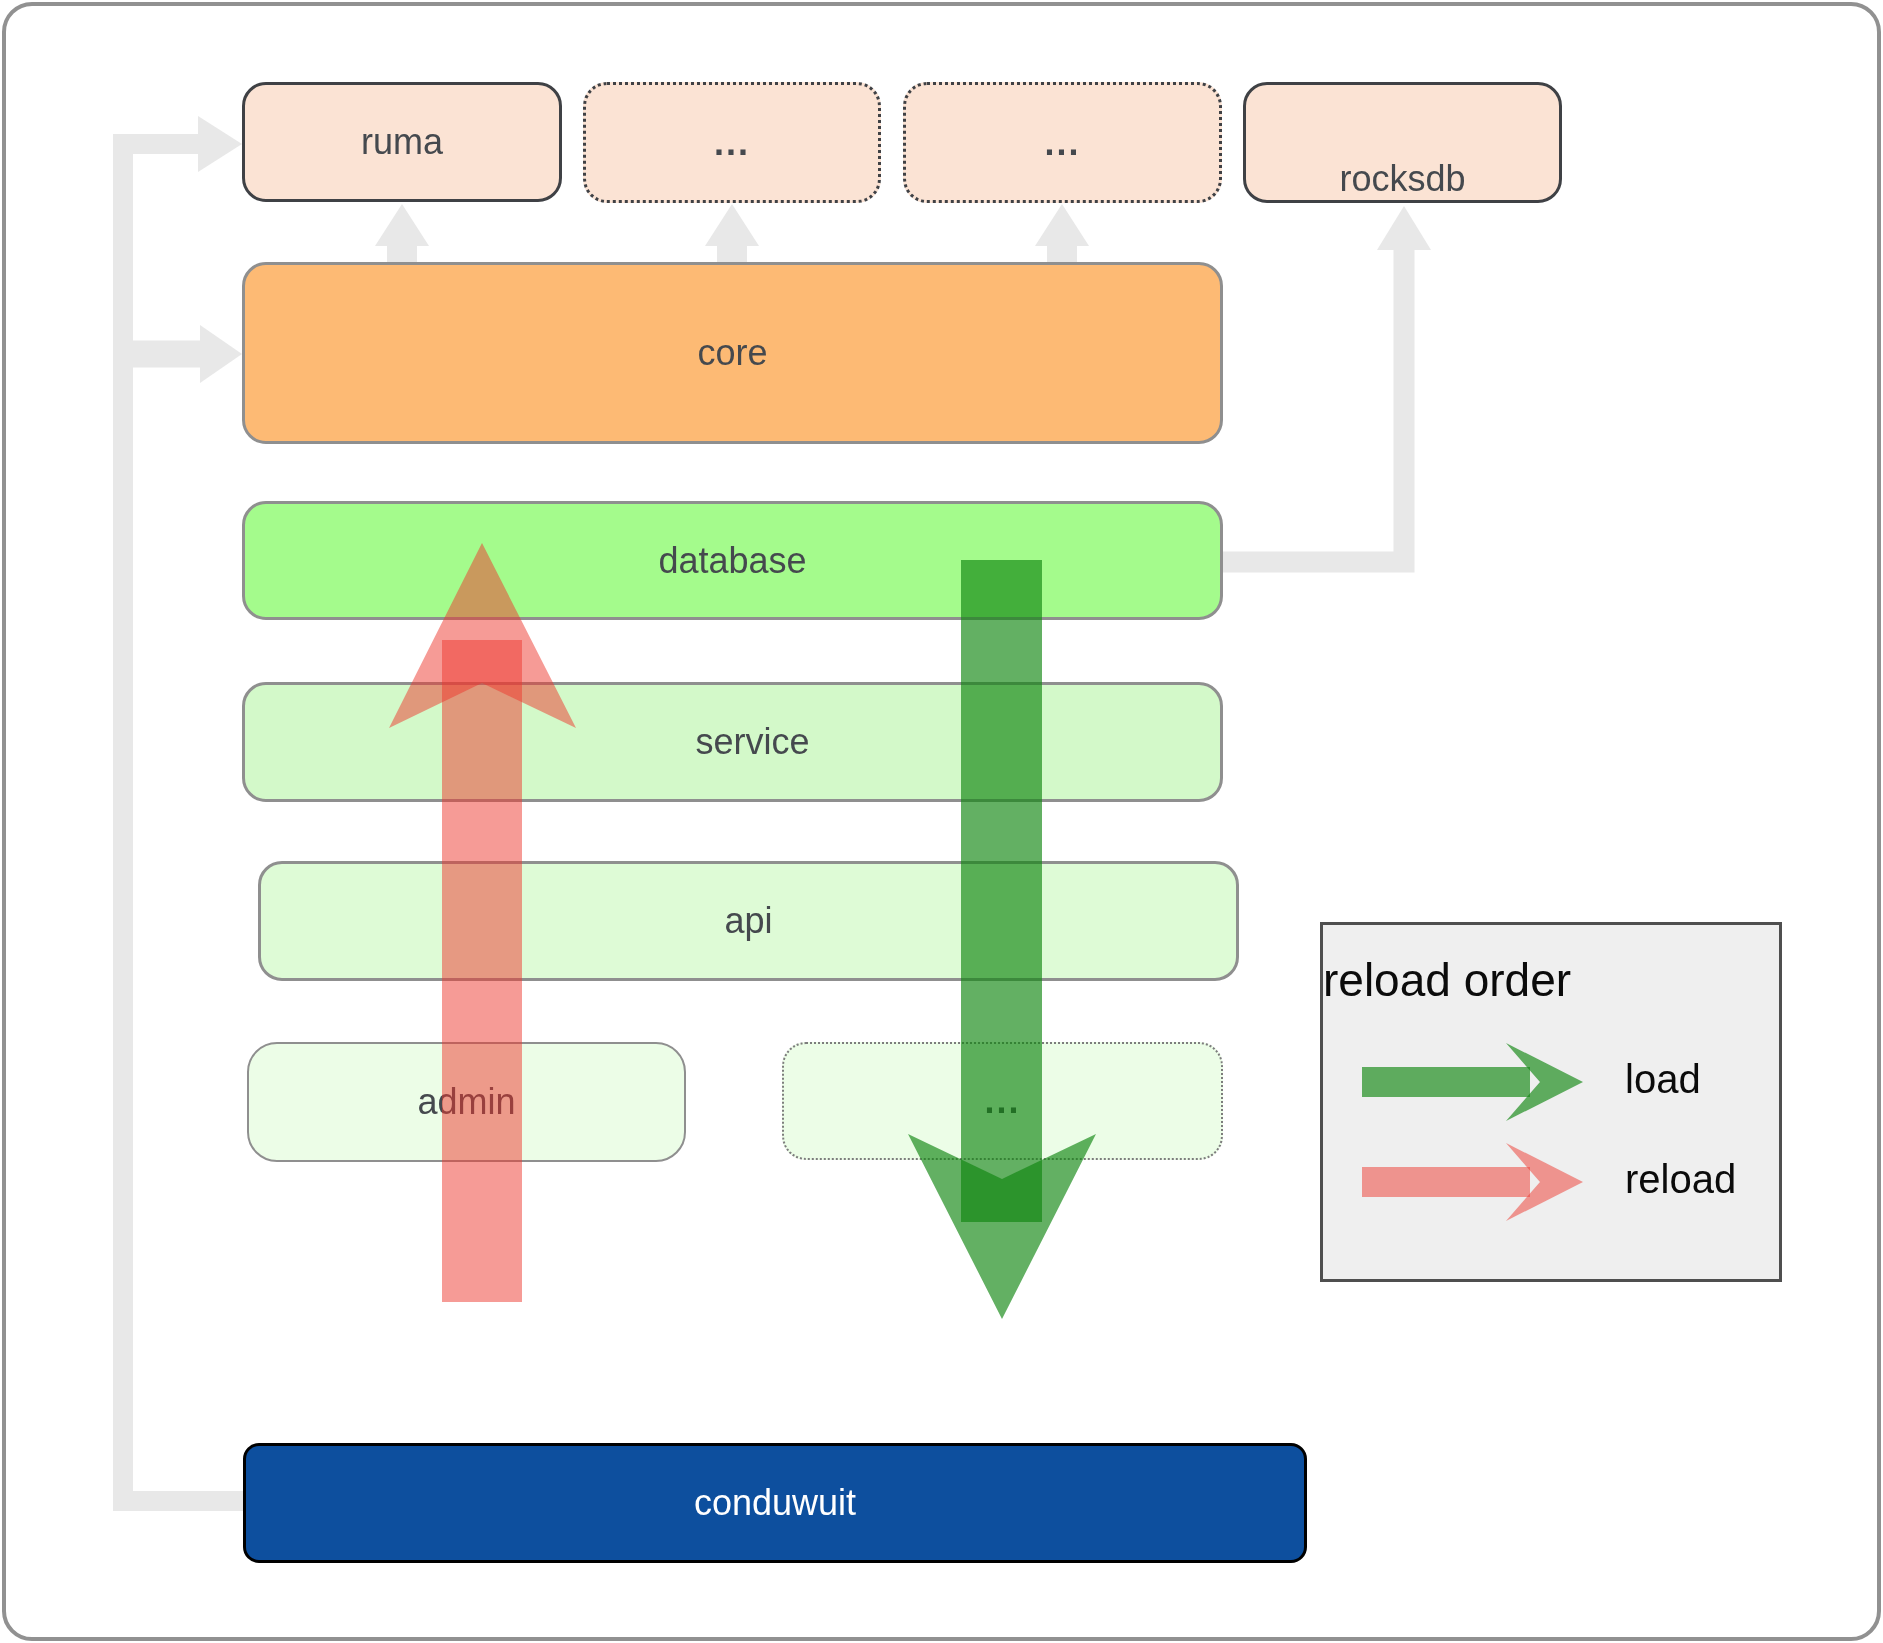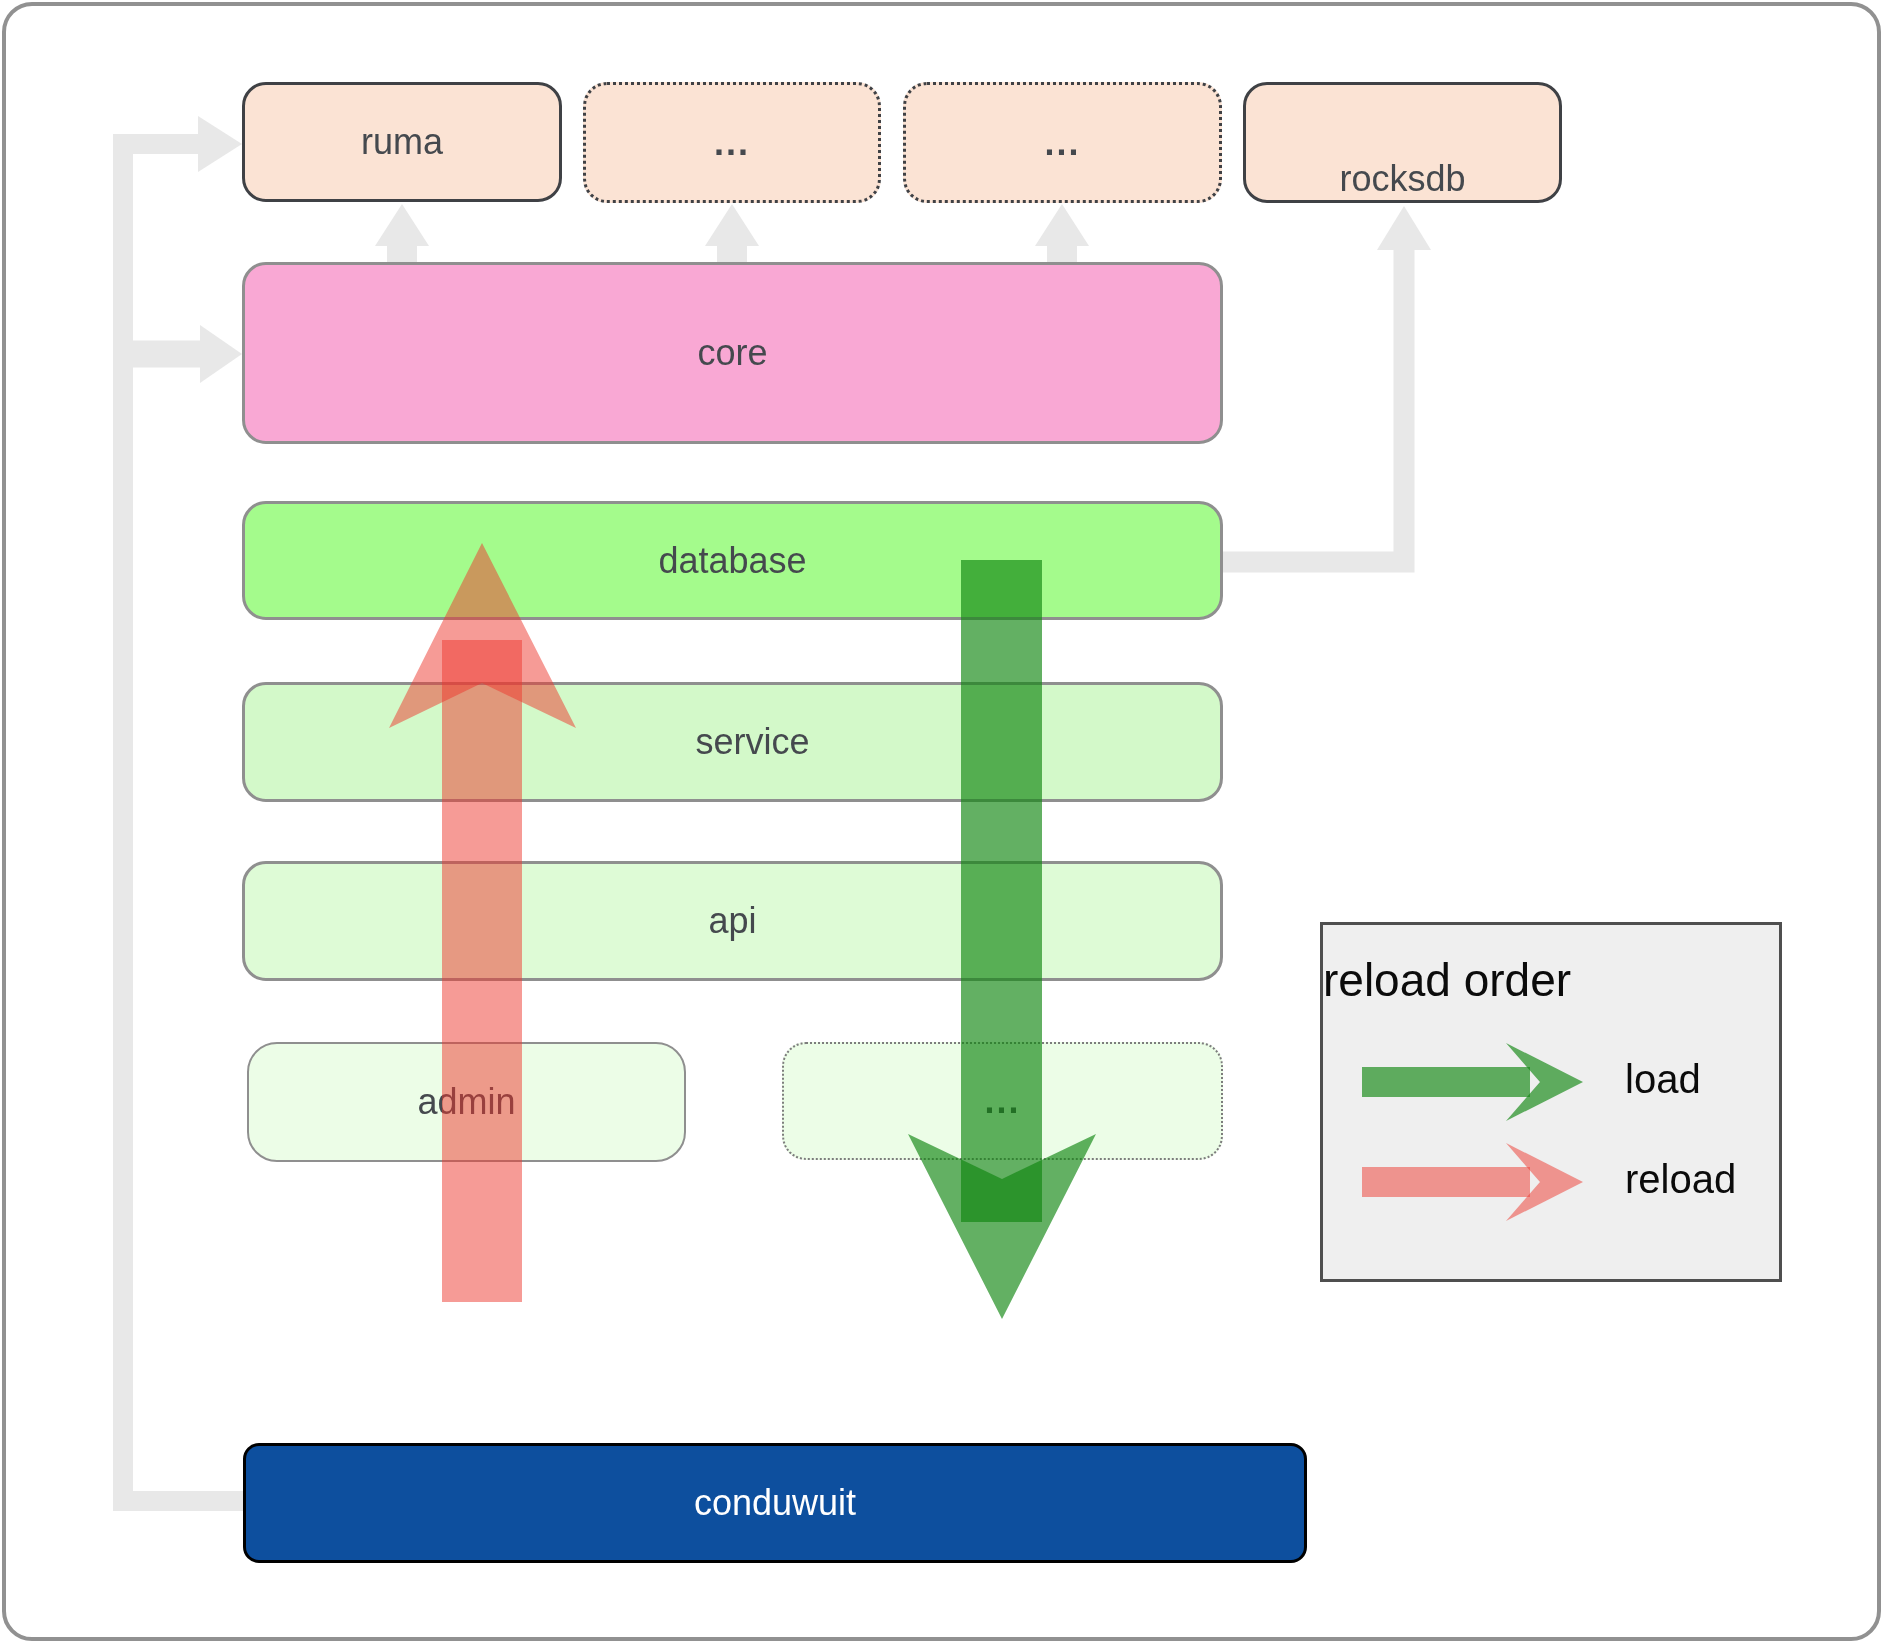--- a/index.html
+++ b/index.html
@@ -13,21 +13,21 @@
   }
   svg.layer{position:absolute;left:0;top:0;}
   #connector-layer{z-index:1;}
   #arrow-layer{z-index:3;}
   .box{
     position:absolute;display:flex;align-items:center;justify-content:center;
     font-size:36px;color:#45494e;border-radius:24px;box-sizing:border-box;z-index:2;
   }
   .peach        {background:#fbe3d4;border:3px solid #3f4145;}
   .peach-dotted {background:#fbe3d4;border:3px dotted #3f4145;}
-  .blue         {background:#f9a8d4;border:3px solid #8f8f8f;align-items:center;}
+  .blue         {background:#fdba74;border:3px solid #8f8f8f;align-items:center;}
   .db-green     {background:#a4fb8c;border:3px solid #8f8f8f;}
   .svc-green    {background:#d3f9c9;border:3px solid #8f8f8f;}
   .api-green    {background:#defbd6;border:3px solid #8f8f8f;}
   .faint-green  {background:#ecfde7;border:2px solid #8f8f8f;}
   .faint-dotted {background:#ecfde7;border:2px dotted #7d7d7d;}
   .router-box   {background:#ffffff;border:2px solid #8f8f8f;}
   .conduwuit-box{background:#0d4f9e;border:3px solid #000000;color:#ffffff;border-radius:16px;}
   .dots{font-weight:700;letter-spacing:2px;}
   .legend{
     position:absolute;left:1320px;top:922px;width:462px;height:360px;
@@ -74,21 +74,21 @@
 
   <div class="box blue" style="left:242px;top:262px;width:981px;height:182px;">
     <span>core</span>
   </div>
   <div class="box db-green" style="left:242px;top:501px;width:981px;height:119px;">
     <span>database</span>
   </div>
   <div class="box svc-green" style="left:242px;top:682px;width:981px;height:120px;padding-left:40px;">
     <span>service</span>
   </div>
-  <div class="box api-green" style="left:242px;top:861px;width:981px;height:120px;">
+  <div class="box api-green" style="left:258px;top:861px;width:981px;height:120px;">
     <span>api</span>
   </div>
 
   <div class="box faint-green" style="left:247px;top:1042px;width:439px;height:120px;border-radius:30px;">
     <span>admin</span>
   </div>
   <div class="box faint-dotted" style="left:782px;top:1042px;width:441px;height:118px;">
     <span class="dots">...</span>
   </div>
 

